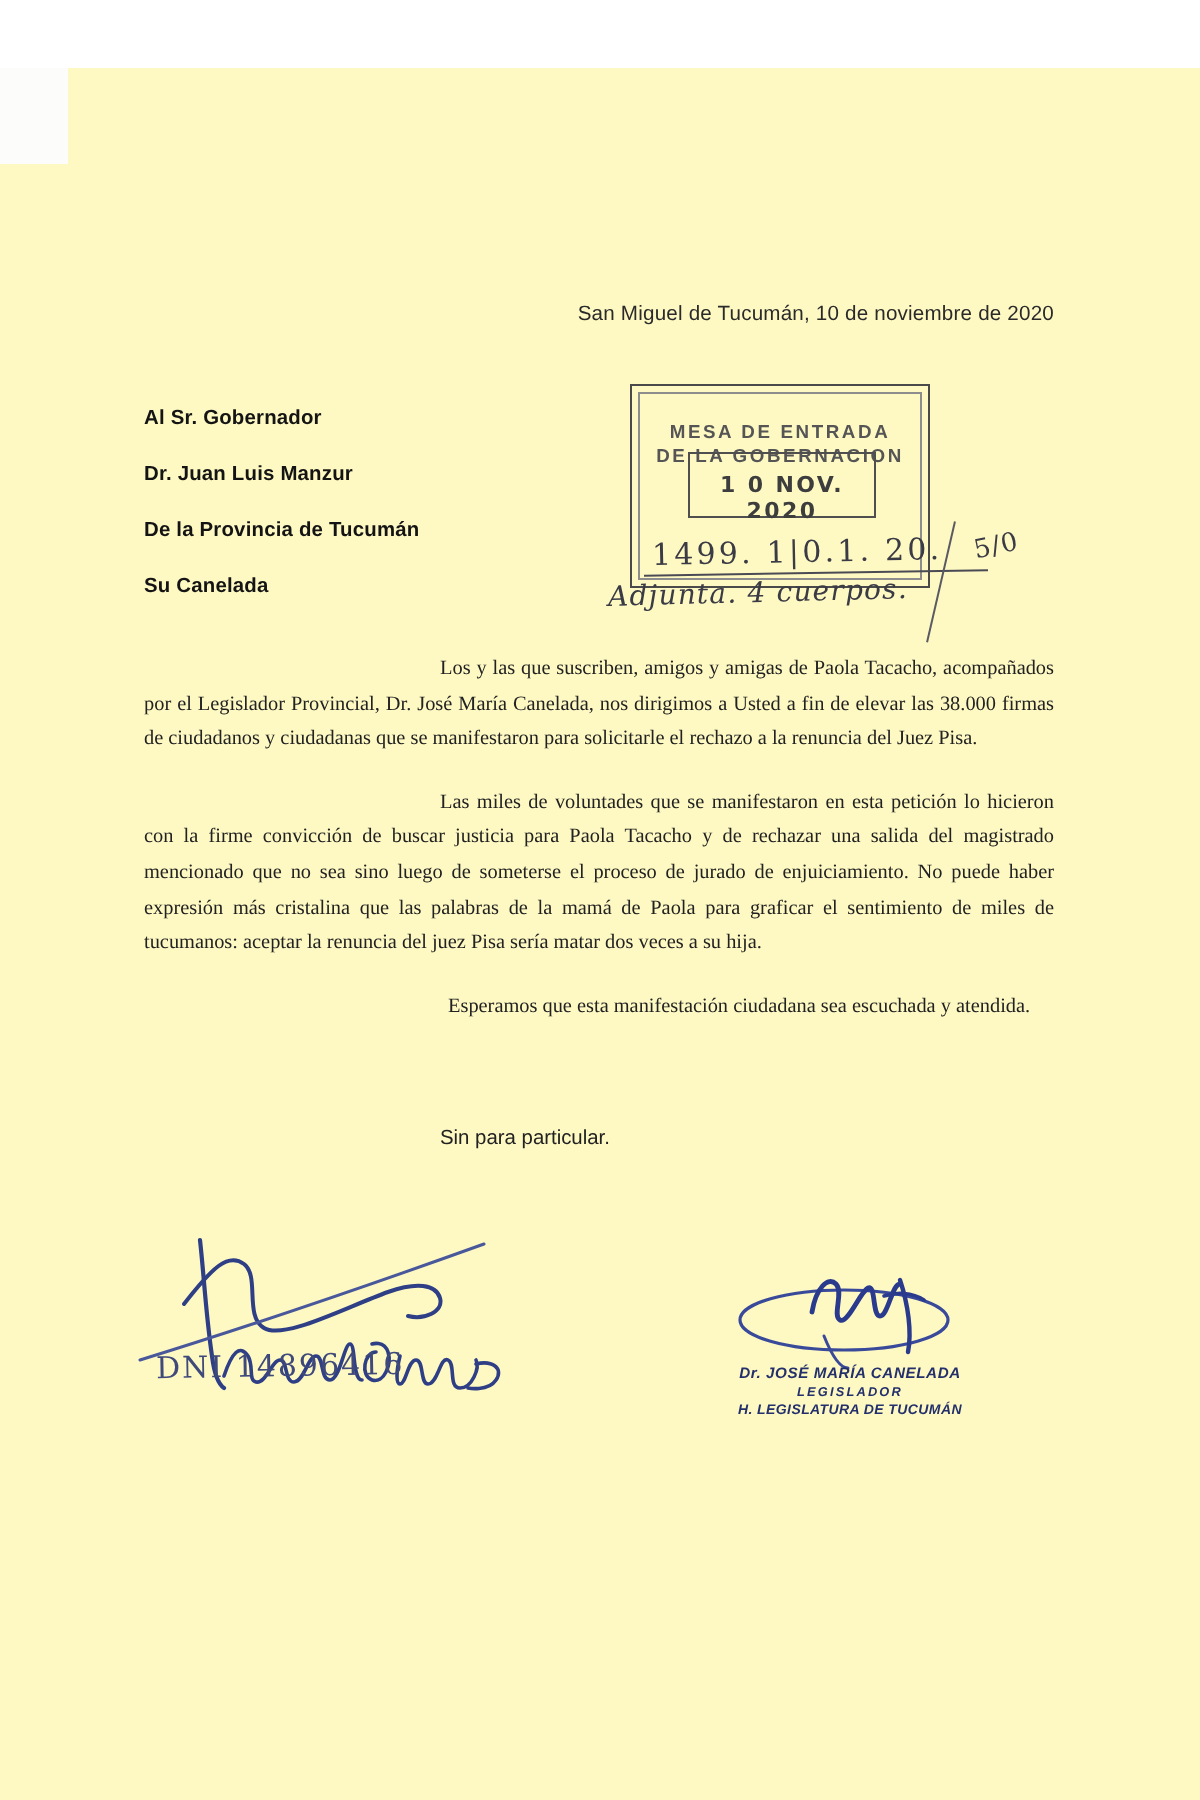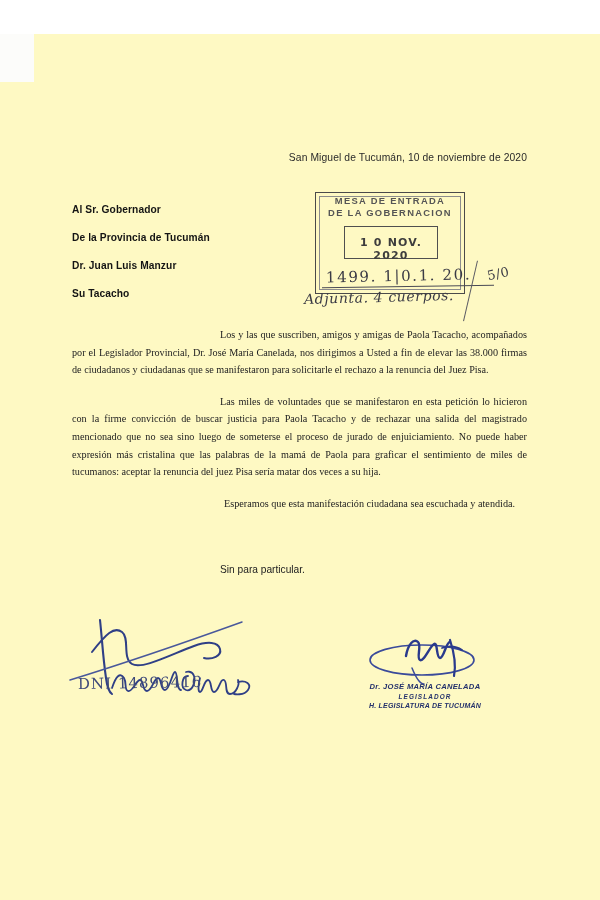--- a/index.html
+++ b/index.html
@@ -63,21 +63,21 @@
   }
   .stamp-inner-edge {
     position: absolute;
     left: 3px; top: 3px; right: 3px; bottom: 3px;
     border: 0.8px solid #8d8d8d;
     box-sizing: border-box;
   }
   .stamp-title {
     position: absolute;
     left: 0; right: 0;
-    top: 2px;
+    top: 17px;
     text-align: center;
     font-size: 9.4px;
     font-weight: bold;
     letter-spacing: 1.3px;
     color: #555555;
     line-height: 11.5px;
   }
   .stamp-datebox {
     position: absolute;
     left: 28px;
@@ -218,23 +218,23 @@
 <body>
 
 <div class="page">
 
   <div class="corner-tint"></div>
 
   <div class="date-line">San Miguel de Tucumán, 10 de noviembre de 2020</div>
 
   <div class="addressee">
     <div>Al Sr. Gobernador</div>
+    <div>Dr. Juan Luis Manzur</div>
     <div>De la Provincia de Tucumán</div>
-    <div>Dr. Juan Luis Manzur</div>
-    <div>Su Tacacho</div>
+    <div>Su Canelada</div>
   </div>
 
   <div class="stamp">
     <div class="stamp-inner-edge"></div>
     <div class="stamp-title">
       <div>MESA DE ENTRADA</div>
       <div>DE LA GOBERNACION</div>
     </div>
     <div class="stamp-datebox">
       <div class="stamp-date">1 0 NOV. 2020</div>

